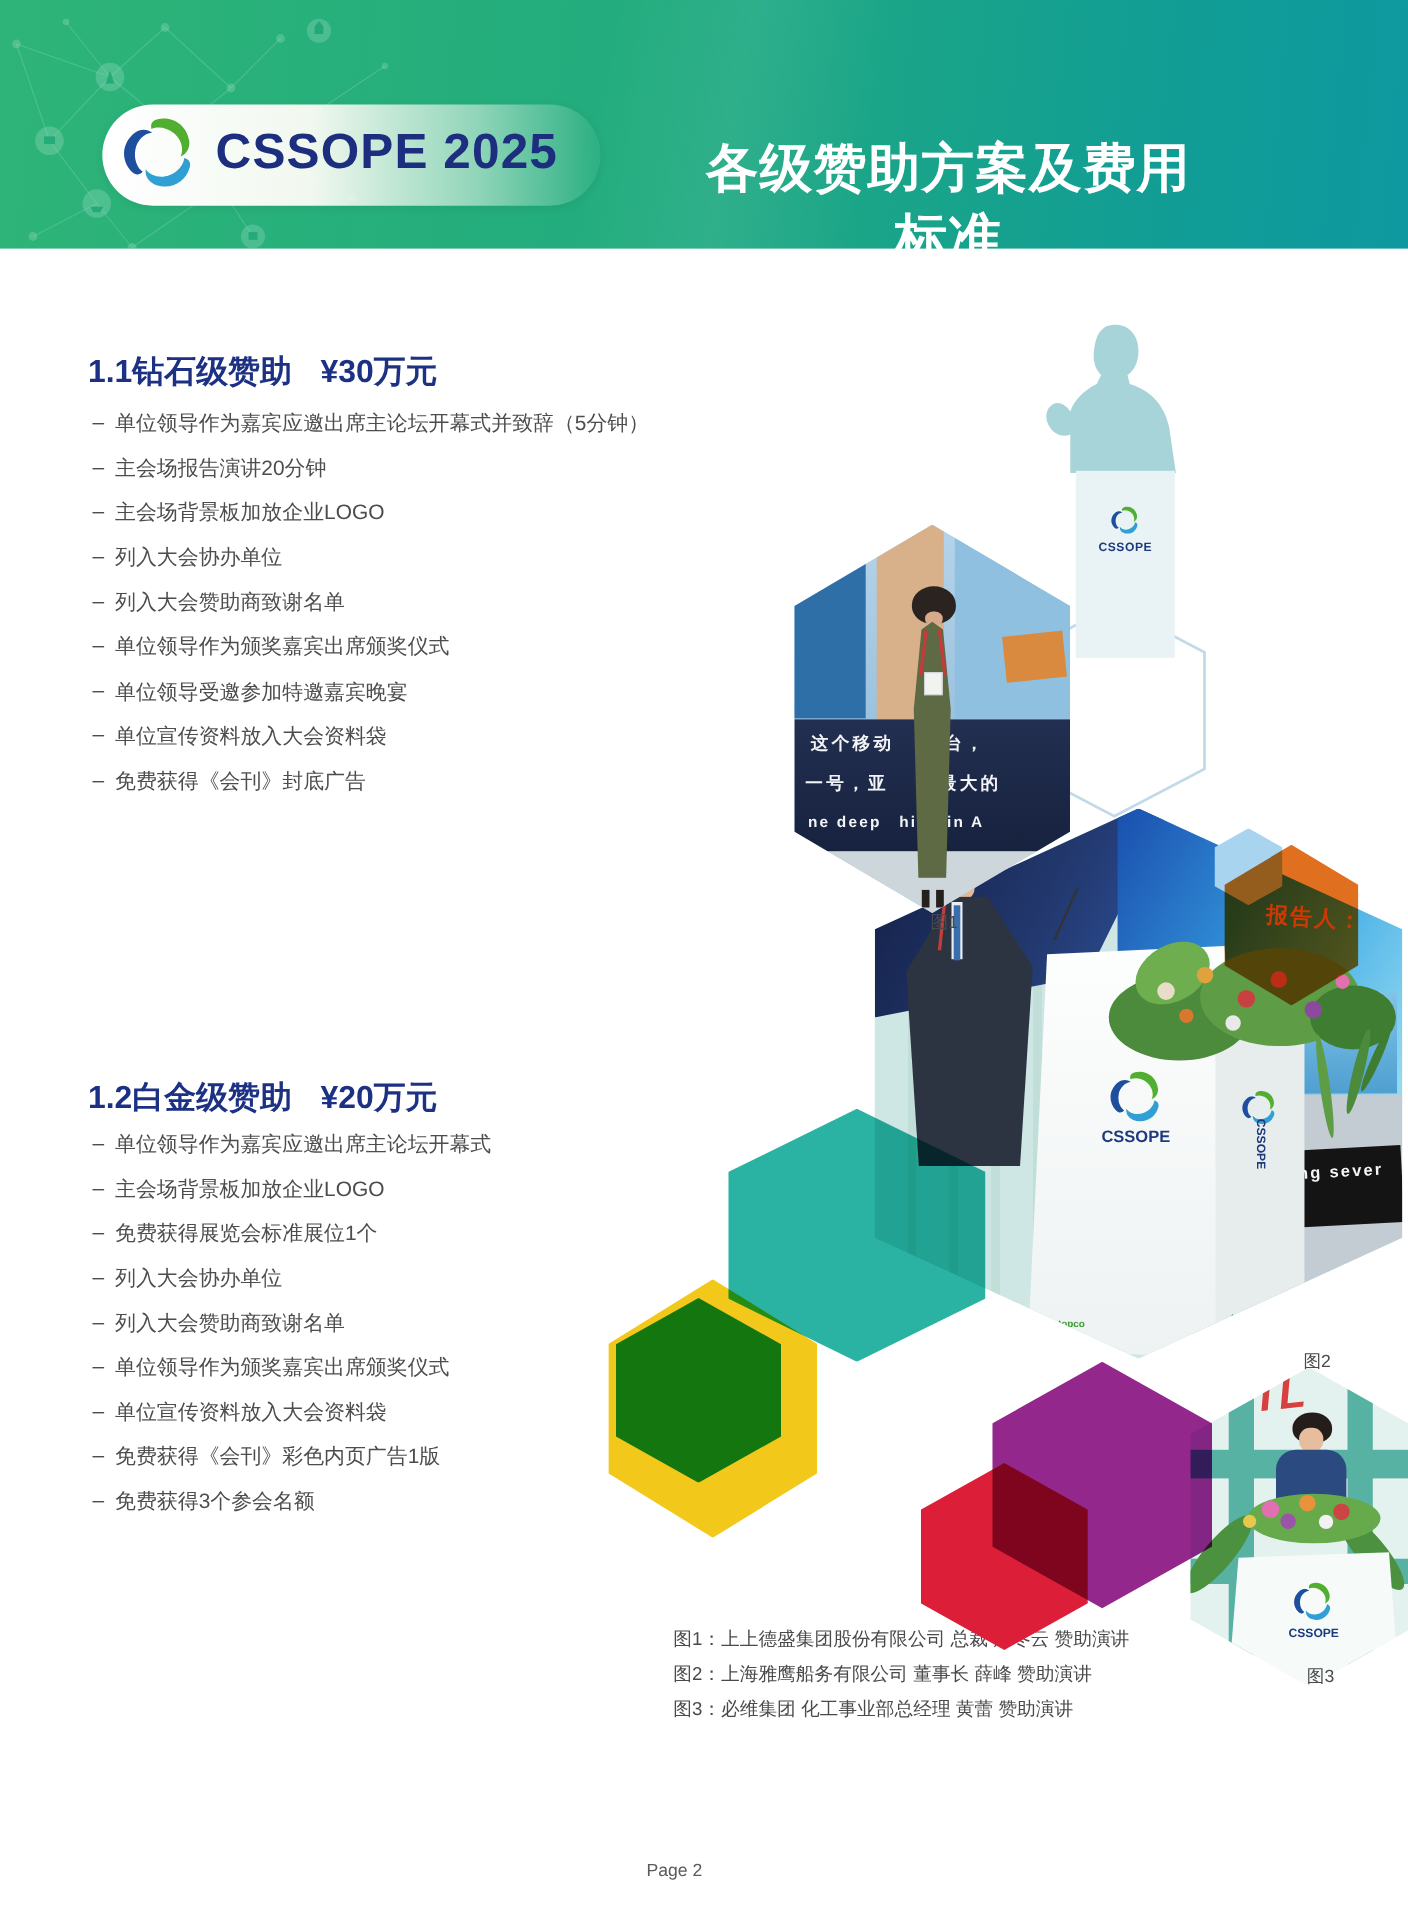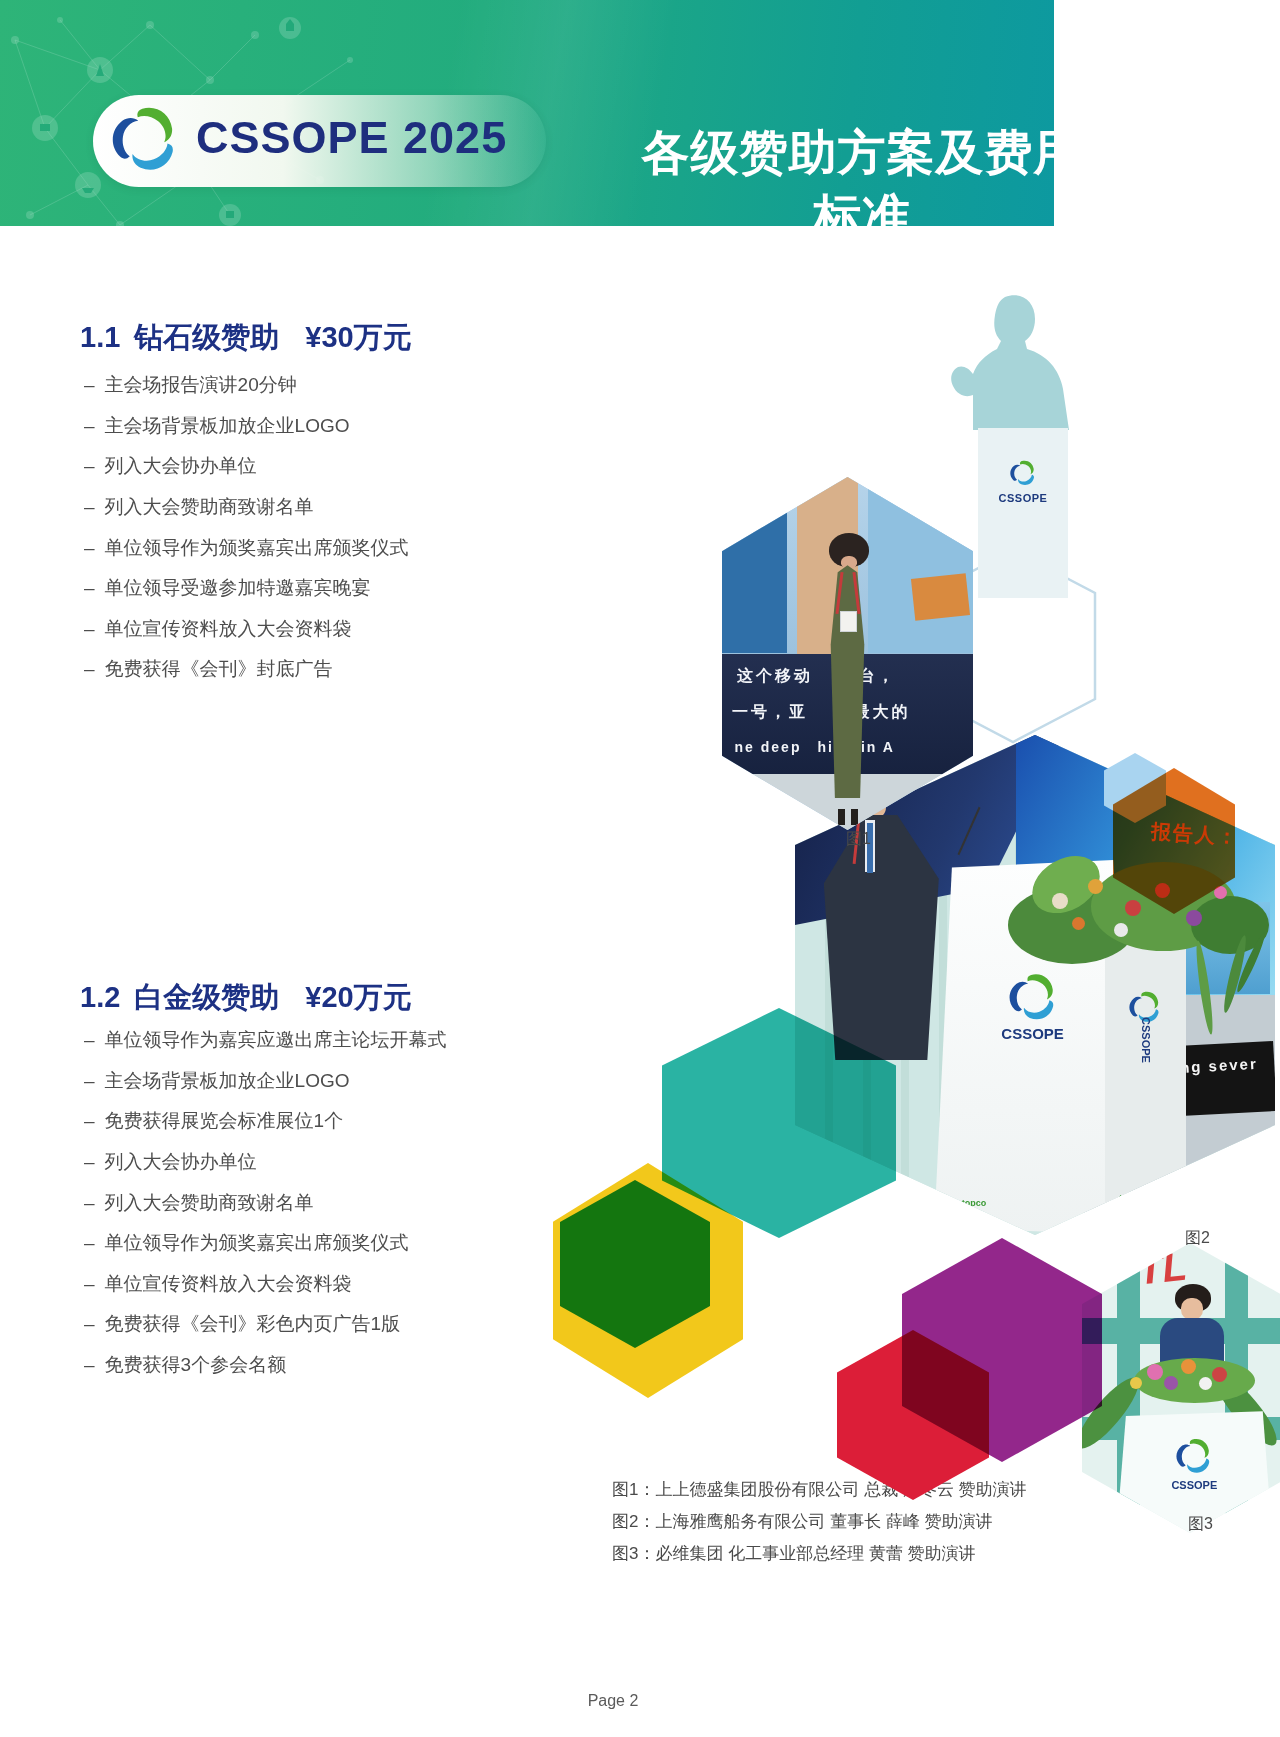--- a/index.html
+++ b/index.html
@@ -1,34 +1,34 @@
 <!DOCTYPE html>
 <html><head>
 <meta charset="utf-8">
 <style>
   html,body{margin:0;padding:0;background:#ffffff;}
   .page{position:relative;width:1280px;height:1737px;background:#ffffff;overflow:hidden;
         font-family:"Liberation Sans", sans-serif;}
   .abs{position:absolute;}
 
   
-  .header{position:absolute;left:0;top:0;width:1054px;height:226px;
+  .header{position:absolute;left:0;top:0;width:1280px;height:226px;
           background:linear-gradient(96deg,#2eb478 0%,#22ac7e 45%,#129e93 80%,#0d99a0 100%);}
   .header-sheen{position:absolute;left:0;top:0;width:100%;height:100%;
           background:linear-gradient(100deg,transparent 42%,rgba(255,255,255,.07) 52%,transparent 62%);}
   .pill{position:absolute;left:93px;top:95px;width:453px;height:92px;border-radius:46px;
         background:linear-gradient(90deg,#ffffff 0%,#f1f8ef 42%,rgba(234,246,236,.55) 75%,rgba(234,246,236,.04) 100%);
         box-shadow:0 2px 8px rgba(0,60,40,.10);}
   .brand{position:absolute;left:196px;top:112px;font-size:45px;font-weight:800;color:#1e2e7e;letter-spacing:1px;}
   .page-title{position:absolute;left:632px;top:121px;width:460px;text-align:center;
         font-size:48px;font-weight:700;color:#ffffff;letter-spacing:1px;}
 
   
   .sec-heading{position:absolute;left:80px;font-size:29px;font-weight:800;color:#1d3184;white-space:nowrap;}
-  .sec-heading .num{margin-right:14px;}
+  .sec-heading .num{}
   .sec-heading .price{margin-left:26px;}
   ul.benefits{position:absolute;left:84px;margin:0;padding:0;list-style:none;width:600px;}
   ul.benefits li{height:40.6px;display:flex;align-items:center;font-size:19px;color:#4d4d4d;white-space:nowrap;}
   ul.benefits li::before{content:attr(data-prefix);margin-right:10px;color:#4d4d4d;}
 
   .caption-block{position:absolute;left:612px;top:1474px;font-size:17px;color:#4a4a4a;line-height:32px;}
   .fig-label{position:absolute;font-size:16px;color:#4a4a4a;}
   .footer{position:absolute;left:0;top:1692px;width:1226px;text-align:center;font-size:16px;color:#5a5a5a;}
 
   
@@ -118,20 +118,21 @@
         <use href="#swirl"></use>
       </svg>
     <div class="brand">CSSOPE 2025</div>
     <div class="page-title">各级赞助方案及费用标准</div>
   </div>
 
   <div class="sec-heading" style="top:318px">
     <span class="num">1.1</span><span>钻石级赞助</span><span class="price">¥30万元</span>
   </div>
   <ul class="benefits" style="top:365px">
+    <li data-prefix="–">单位领导作为嘉宾应邀出席主论坛开幕式并致辞（5分钟）</li>
     <li data-prefix="–">主会场报告演讲20分钟</li>
     <li data-prefix="–">主会场背景板加放企业LOGO</li>
     <li data-prefix="–">列入大会协办单位</li>
     <li data-prefix="–">列入大会赞助商致谢名单</li>
     <li data-prefix="–">单位领导作为颁奖嘉宾出席颁奖仪式</li>
     <li data-prefix="–">单位领导受邀参加特邀嘉宾晚宴</li>
     <li data-prefix="–">单位宣传资料放入大会资料袋</li>
     <li data-prefix="–">免费获得《会刊》封底广告</li>
   </ul>
 

